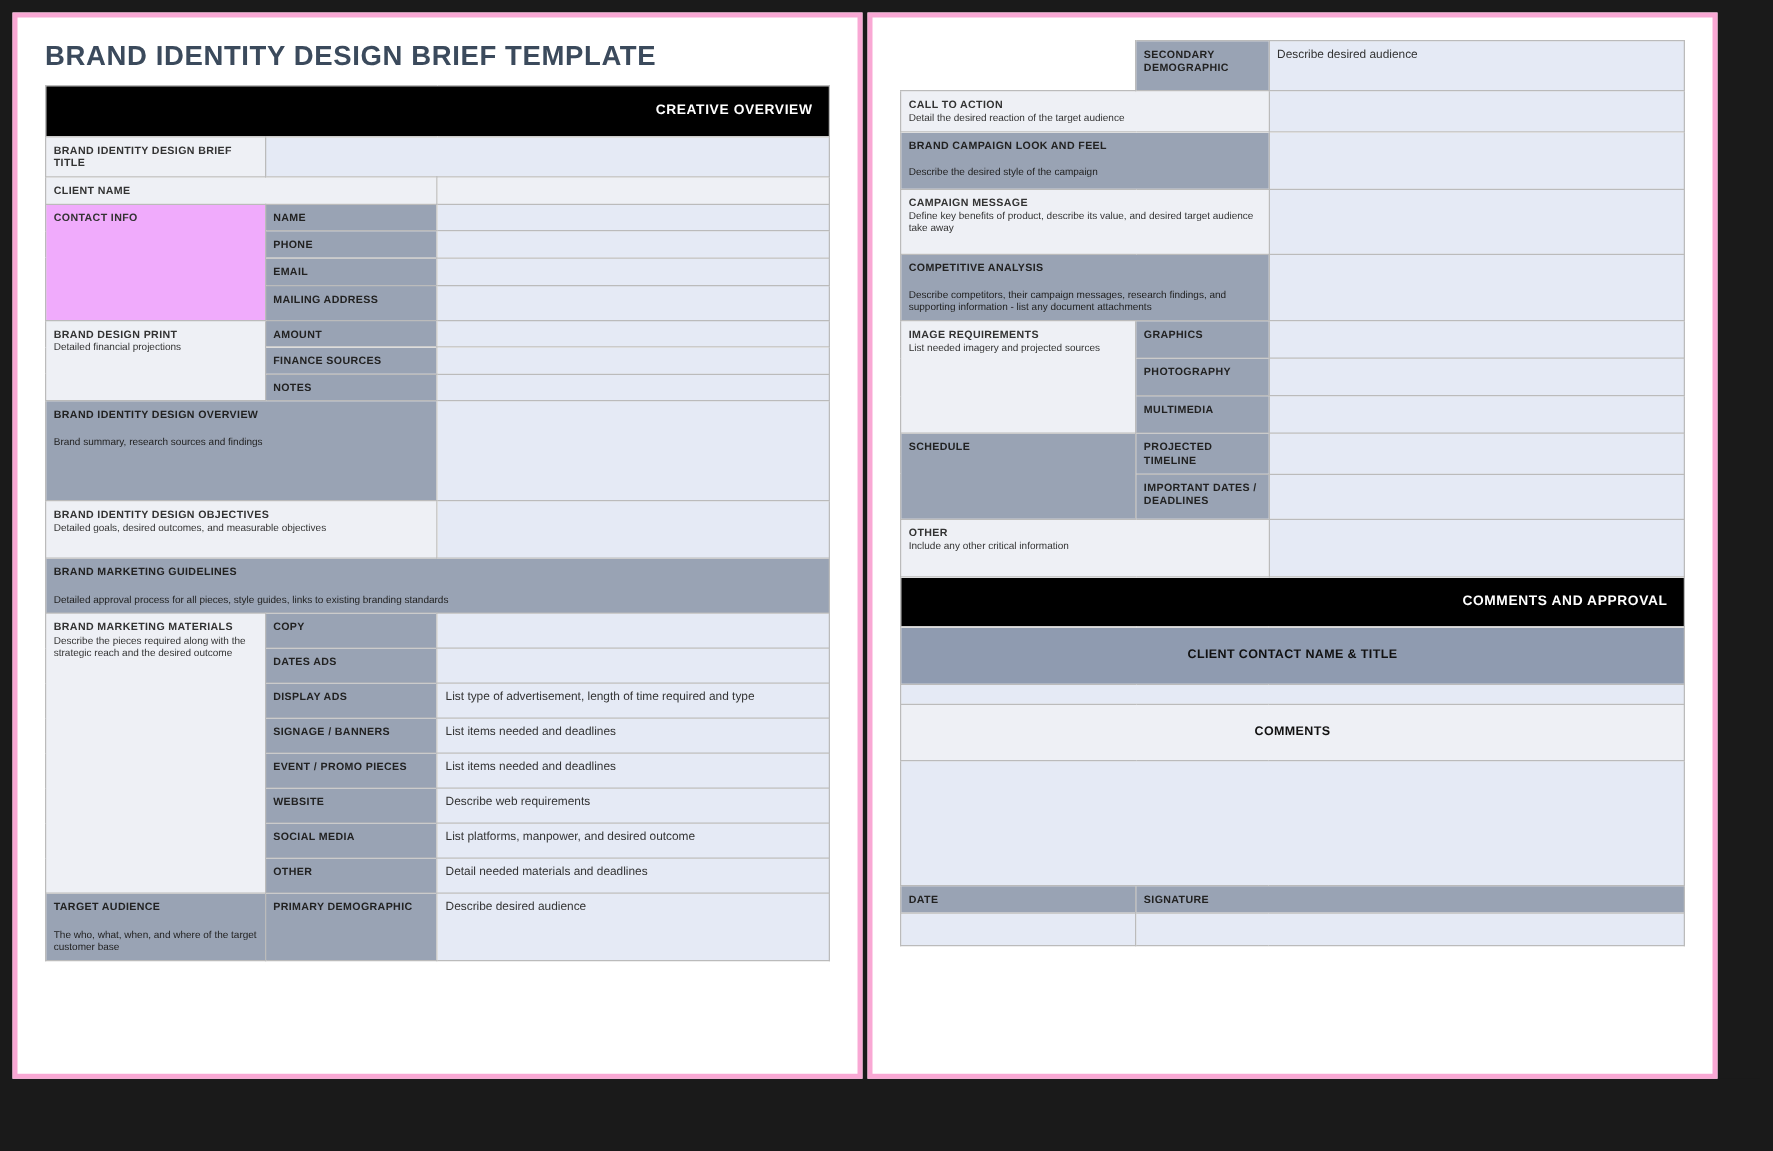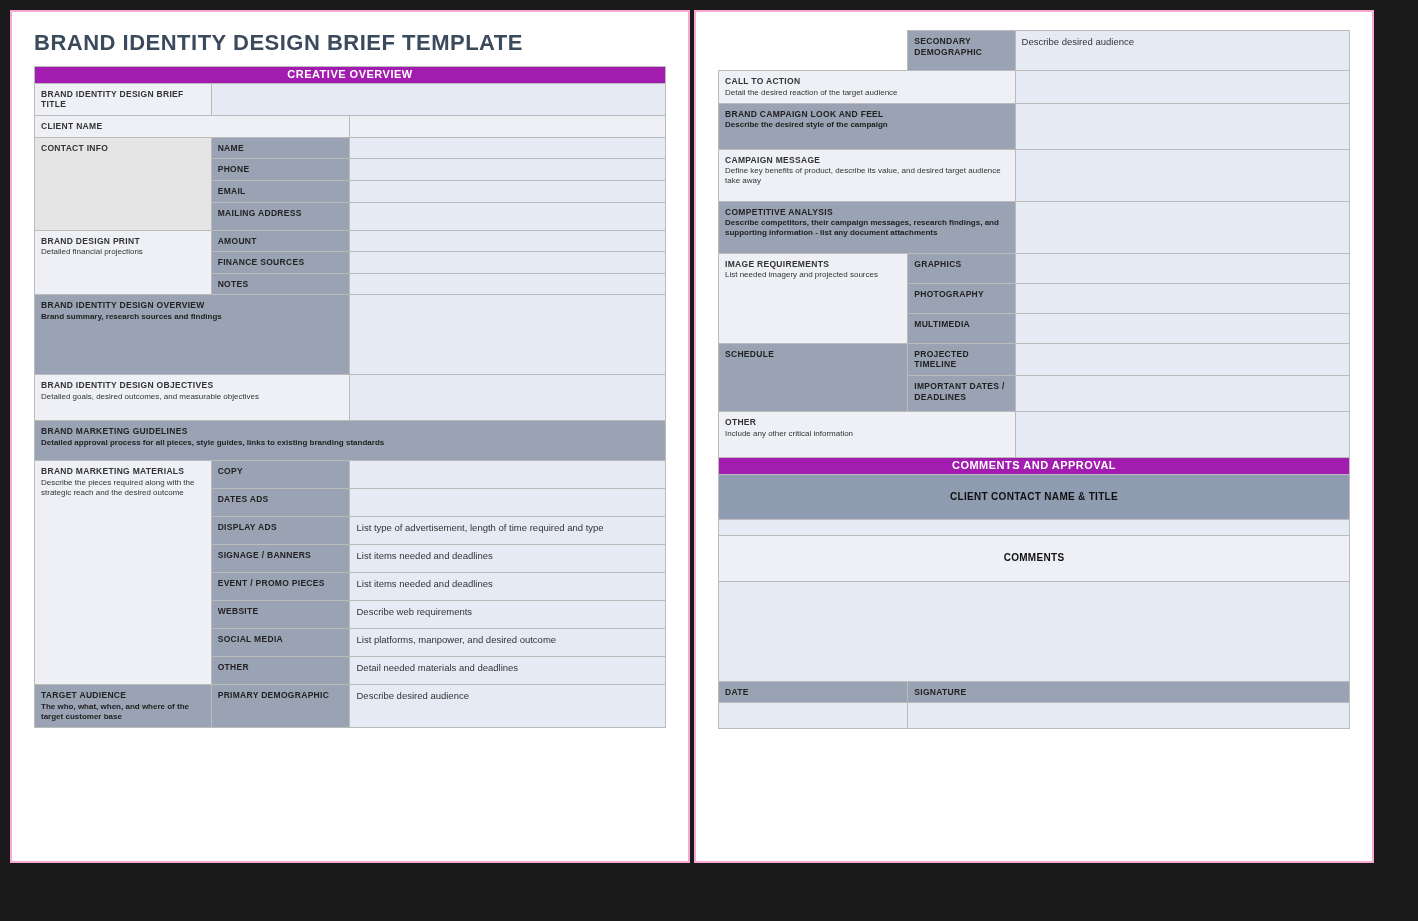--- a/index.html
+++ b/index.html
@@ -13,21 +13,21 @@
   .pages {
     display: flex;
     gap: 0;
     background: #1a1a1a;
   }
   .page {
     background: #fff;
     width: 680px;
     height: 853px;
     padding: 18px 22px;
-    border: 2px solid #f9a8d4;
+    border: 4px solid #f9a8d4;
     margin-right: 4px;
   }
   .page + .page { margin-left: 0; }
   .doc-title {
     font-size: 22px;
     font-weight: bold;
     color: #3b4a5c;
     letter-spacing: 0.5px;
     margin-bottom: 10px;
   }
@@ -39,26 +39,26 @@
   td, th {
     border: 1px solid #bbb;
     padding: 5px 6px;
     vertical-align: top;
     font-size: 9px;
     line-height: 1.25;
     text-align: left;
     overflow: hidden;
   }
   .section-header {
-    background: #a21caf;
+    background: #000000;
     color: #fff;
     font-weight: bold;
-    text-align: center;
+    text-align: right;
     font-size: 11px;
-    padding: 1px;
+    padding: 13px;
     letter-spacing: 0.5px;
   }
   .row-label-main {
     background: #eef0f5;
     font-weight: bold;
     font-size: 8.5px;
     letter-spacing: 0.3px;
   }
   .row-label-main .sub {
     font-weight: normal;
@@ -68,25 +68,25 @@
     margin-top: 1px;
   }
   .row-label-mid {
     background: #99a3b4;
     font-weight: bold;
     font-size: 8.5px;
     letter-spacing: 0.3px;
     color: #222;
   }
   .row-label-mid .sub {
-    font-weight: bold;
+    font-weight: normal;
     font-size: 8px;
     letter-spacing: 0;
     display: block;
-    margin-top: 1px;
+    margin-top: 12px;
     color: #222;
   }
   .light-field {
     background: #e5eaf5;
     font-size: 9.5px;
   }
   .subheader {
     background: #8f9bb0;
     font-weight: bold;
     text-align: center;
@@ -120,21 +120,21 @@
       <td class="row-label-main">BRAND IDENTITY DESIGN BRIEF TITLE</td>
       <td colspan="2" class="light-field"></td>
     </tr>
 
     <tr>
       <td colspan="2" class="row-label-main">CLIENT NAME</td>
       <td class="light-field" style="background:#eef0f5"></td>
     </tr>
 
     <tr>
-      <td rowspan="4" class="row-label-main" style="background:#e5e5e5">CONTACT INFO</td>
+      <td rowspan="4" class="row-label-main" style="background:#f0abfc">CONTACT INFO</td>
       <td class="row-label-mid">NAME</td>
       <td class="light-field"></td>
     </tr>
     <tr>
       <td class="row-label-mid">PHONE</td>
       <td class="light-field"></td>
     </tr>
     <tr>
       <td class="row-label-mid">EMAIL</td>
       <td class="light-field"></td>

